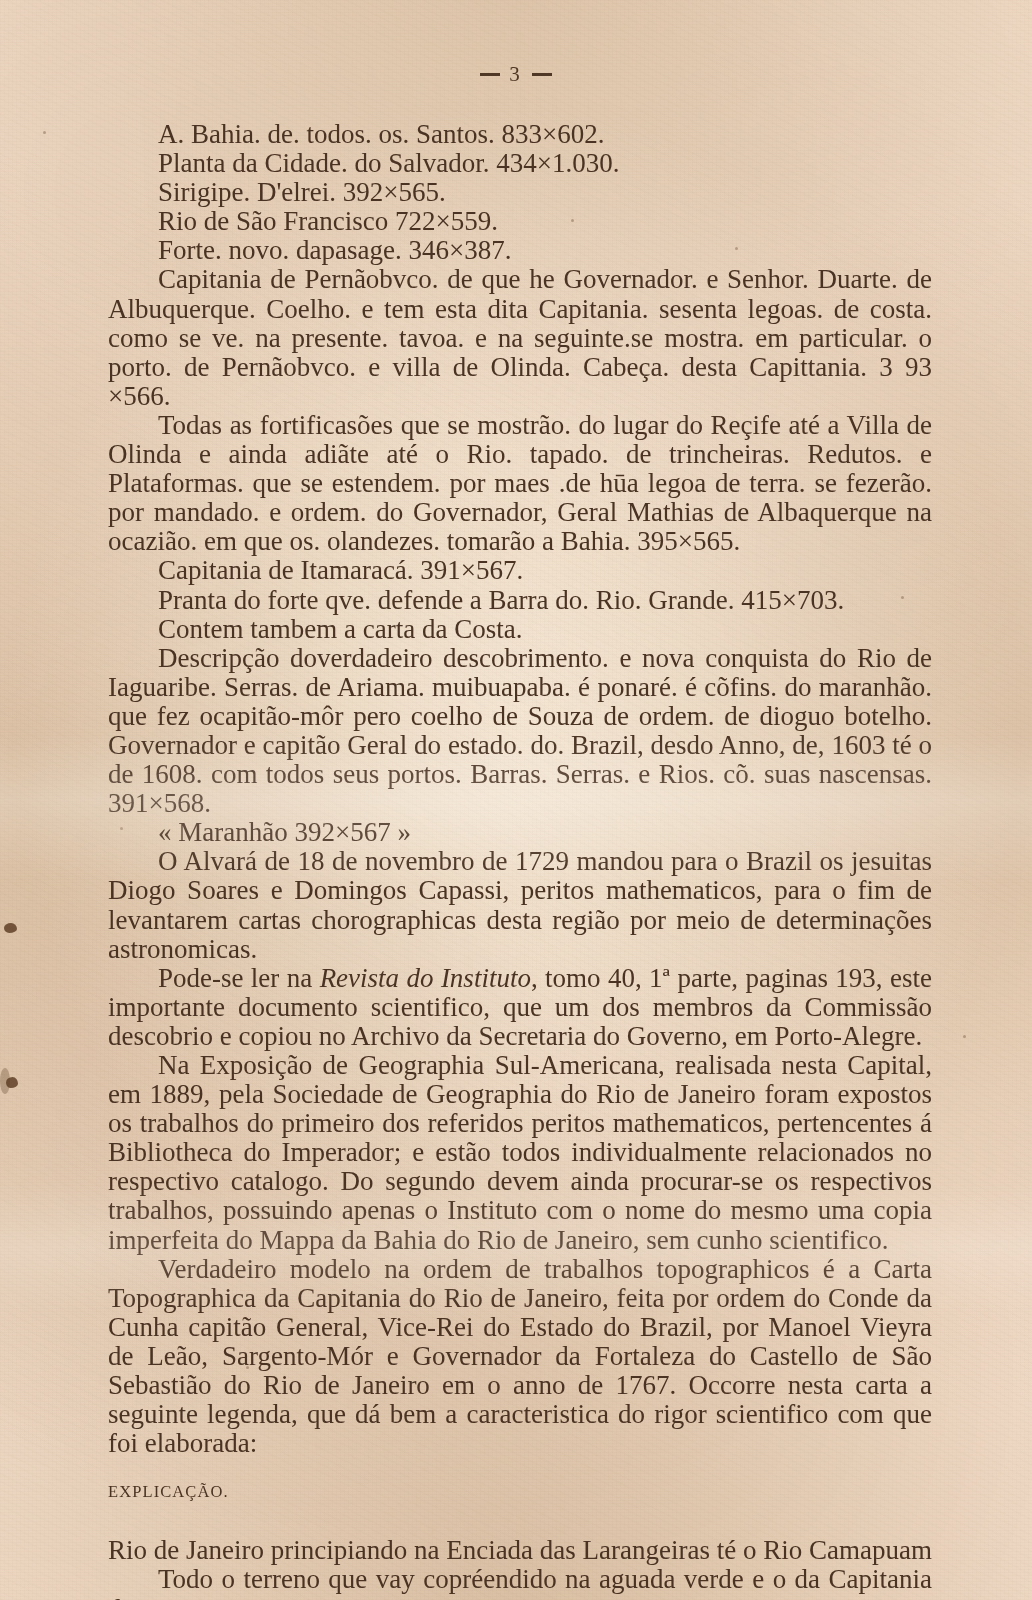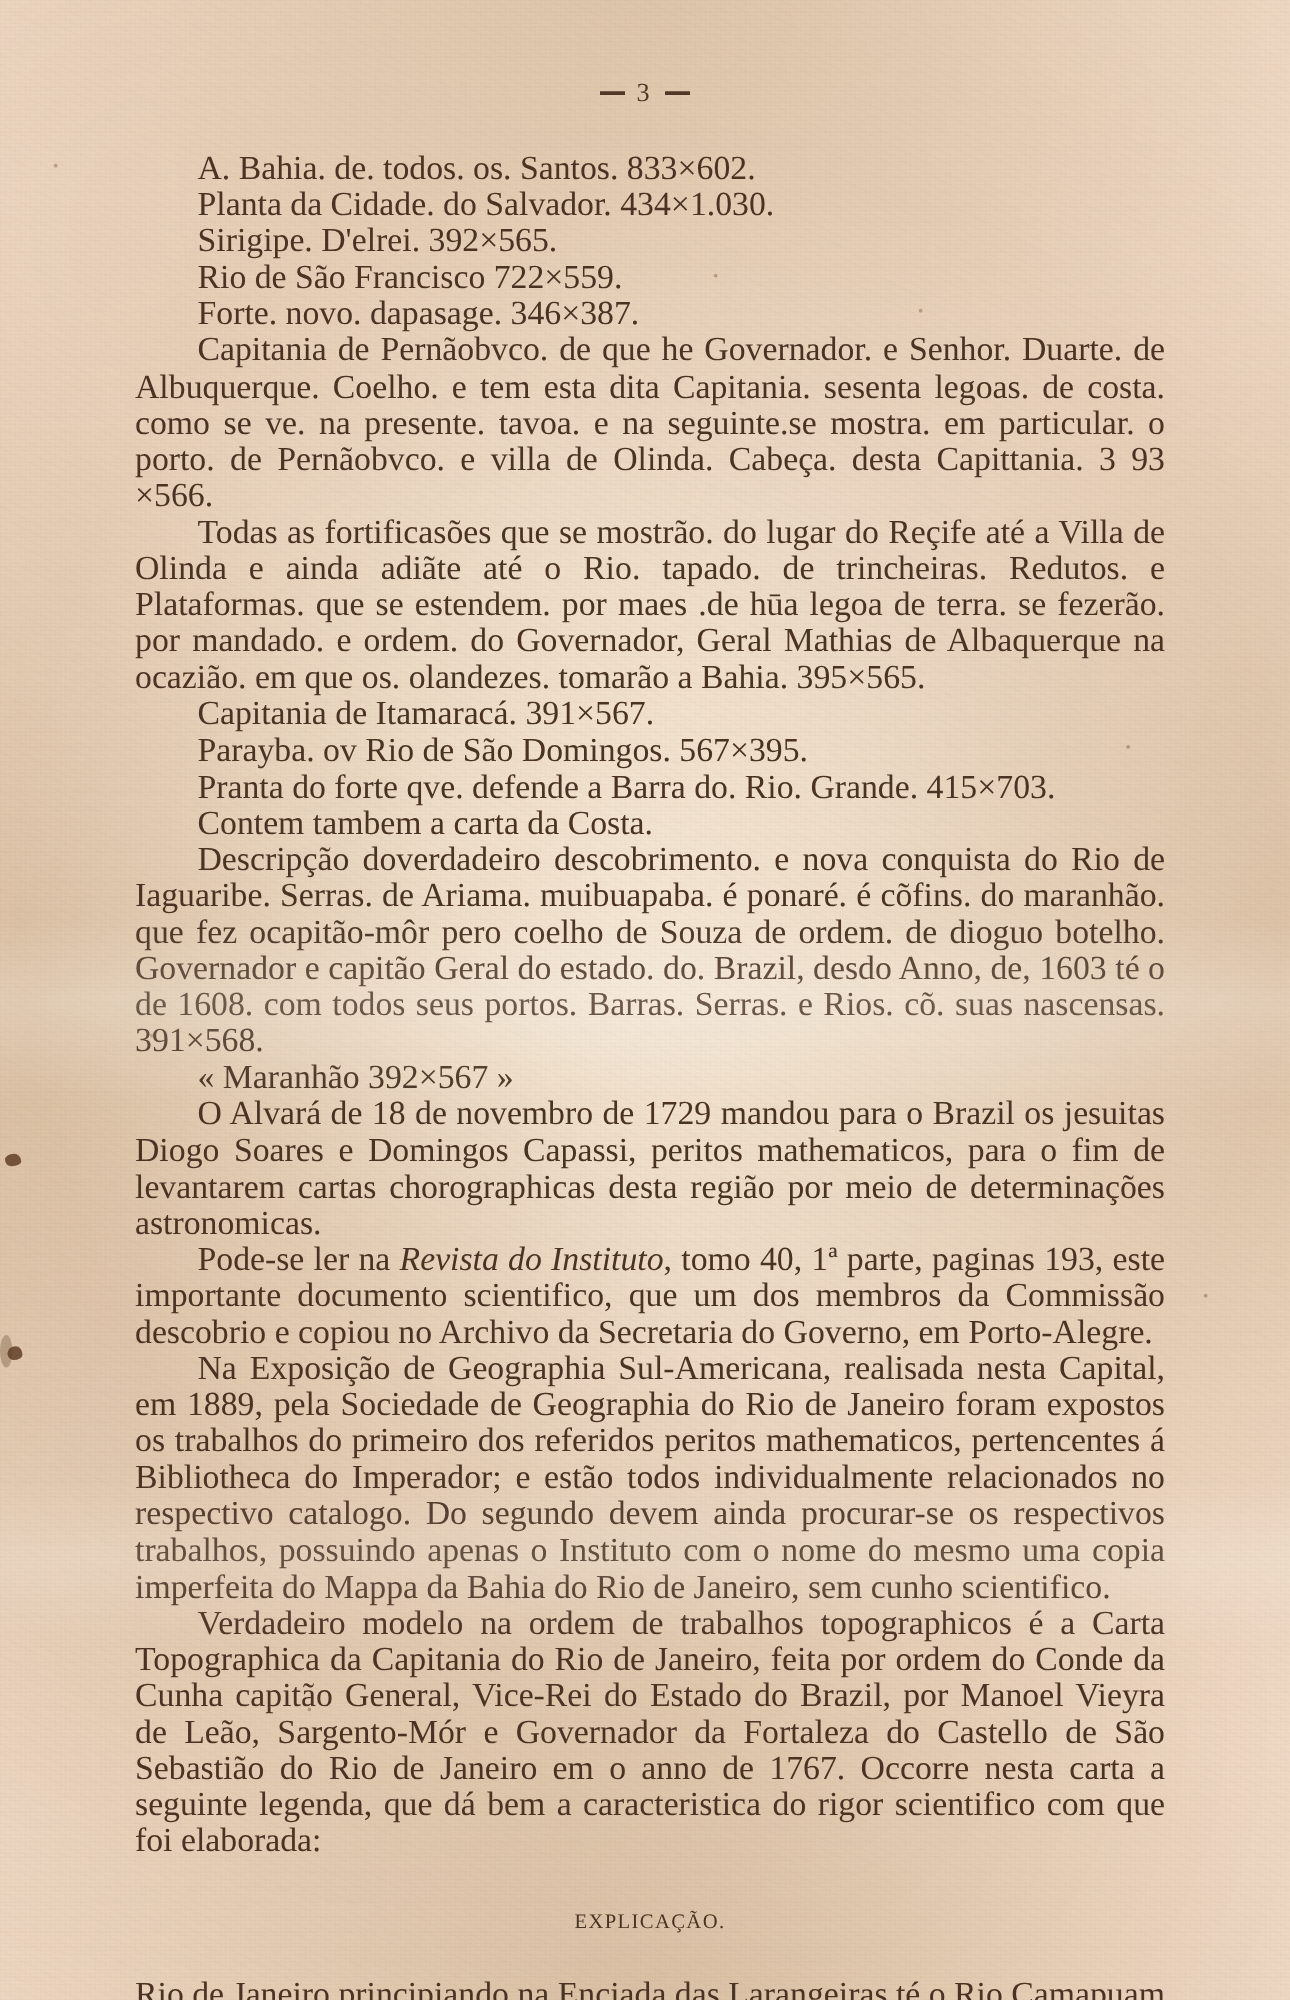--- a/index.html
+++ b/index.html
@@ -104,22 +104,22 @@
     text-justify: inter-word;
   }
   p.para.noindent { text-indent: 0; }
 
   
   p.line { text-indent: 50px; }
 
   .title-ital { font-style: italic; }
 
   .section-head {
-    margin: 40px 0 34px;
-    text-align: center;
+    margin: 24px 0 34px;
+    text-align: left;
     font-size: 16.5px;
     letter-spacing: 1.1px;
     color: #4a3323;
     font-variant: small-caps;
     text-transform: none;
   }
 
   
   .inkfade {
     position:absolute; inset:0; pointer-events:none;
@@ -158,21 +158,20 @@
     <p class="line">A. Bahia. de. todos. os. Santos. 833×602.</p>
     <p class="line">Planta da Cidade. do Salvador. 434×1.030.</p>
     <p class="line">Sirigipe. D'elrei. 392×565.</p>
     <p class="line">Rio de São Francisco 722×559.</p>
     <p class="line">Forte. novo. dapasage. 346×387.</p>
 
     <p class="para">Capitania de Pernãobvco. de que he Governador. e Senhor. Duarte. de Albuquerque. Coelho. e tem esta dita Capitania. sesenta legoas. de costa. como se ve. na presente. tavoa. e na seguinte.se mostra. em particular. o porto. de Pernãobvco. e villa de Olinda. Cabeça. desta Capittania. 3 93 ×566.</p>
     <p class="para">Todas as fortificasões que se mostrão. do lugar do Reçife até a Villa de Olinda e ainda adiãte até o Rio. tapado. de trincheiras. Redutos. e Plataformas. que se estendem. por maes .de hūa legoa de terra. se fezerão. por mandado. e ordem. do Governador, Geral Mathias de Albaquerque na ocazião. em que os. olandezes. tomarão a Bahia. 395×565.</p>
 
     <p class="line">Capitania de Itamaracá. 391×567.</p>
-    <p class="line">Parayba. ov Rio de São Domingos. 567×395.</p>
     <p class="line">Pranta do forte qve. defende a Barra do. Rio. Grande. 415×703.</p>
     <p class="line">Contem tambem a carta da Costa.</p>
 
     <p class="para">Descripção doverdadeiro descobrimento. e nova conquista do Rio de Iaguaribe. Serras. de Ariama. muibuapaba. é ponaré. é cõfins. do maranhão. que fez ocapitão-môr pero coelho de Souza de ordem. de dioguo botelho. Governador e capitão Geral do estado. do. Brazil, desdo Anno, de, 1603 té o de 1608. com todos seus portos. Barras. Serras. e Rios. cõ. suas nascensas. 391×568.</p>
 
     <p class="line">« Maranhão 392×567 »</p>
 
     <p class="para">O Alvará de 18 de novembro de 1729 mandou para o Brazil os jesuitas Diogo Soares e Domingos Capassi, peritos mathematicos, para o fim de levantarem cartas chorographicas desta região por meio de determinações astronomicas.</p>
 
     <p class="para"><span>Pode-se ler na </span><span class="title-ital">Revista do Instituto</span><span>, tomo 40, 1ª parte, paginas 193, este importante documento scientifico, que um dos membros da Commissão descobrio e copiou no Archivo da Secretaria do Governo, em Porto-Alegre.</span></p>

